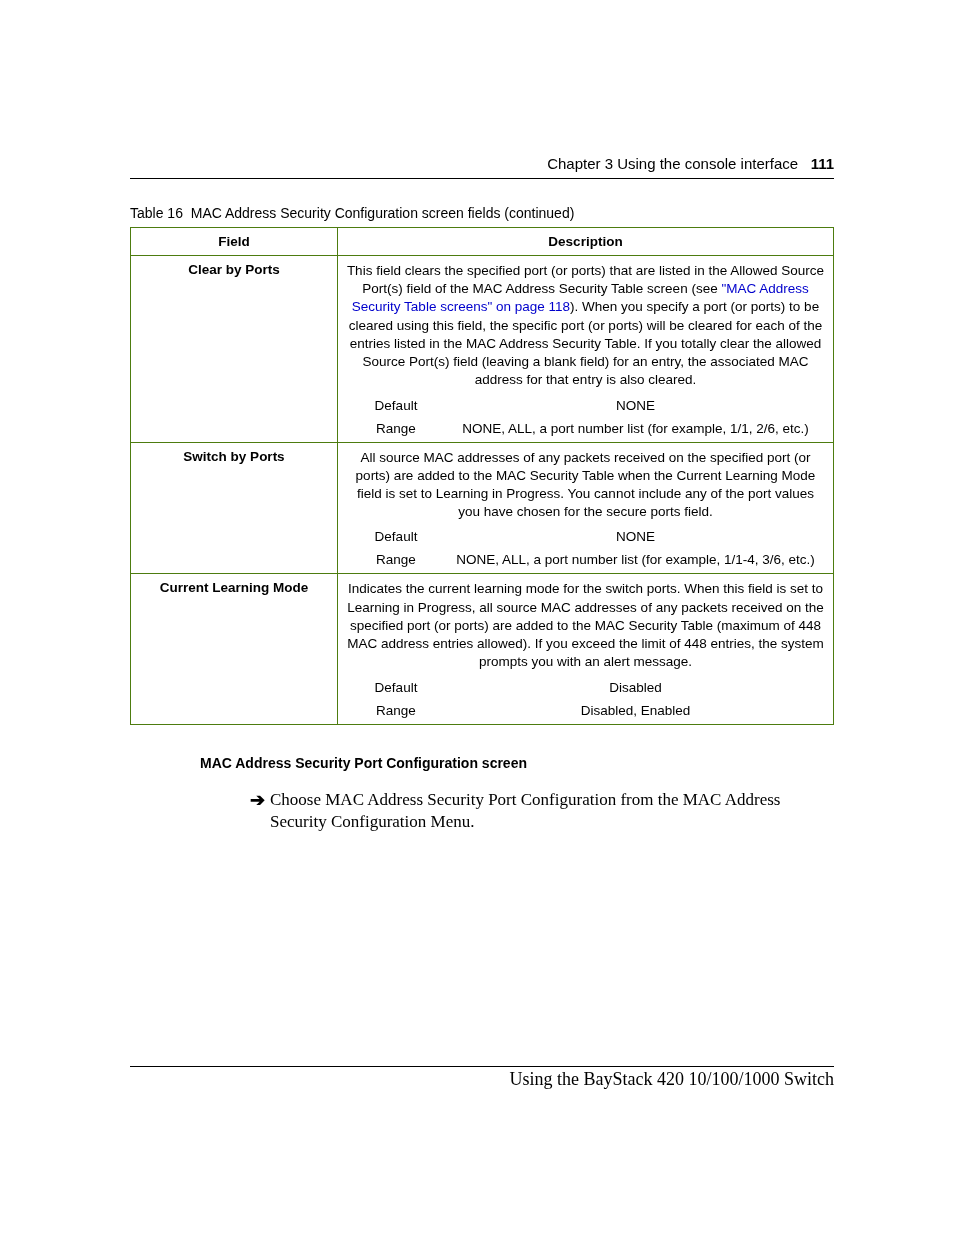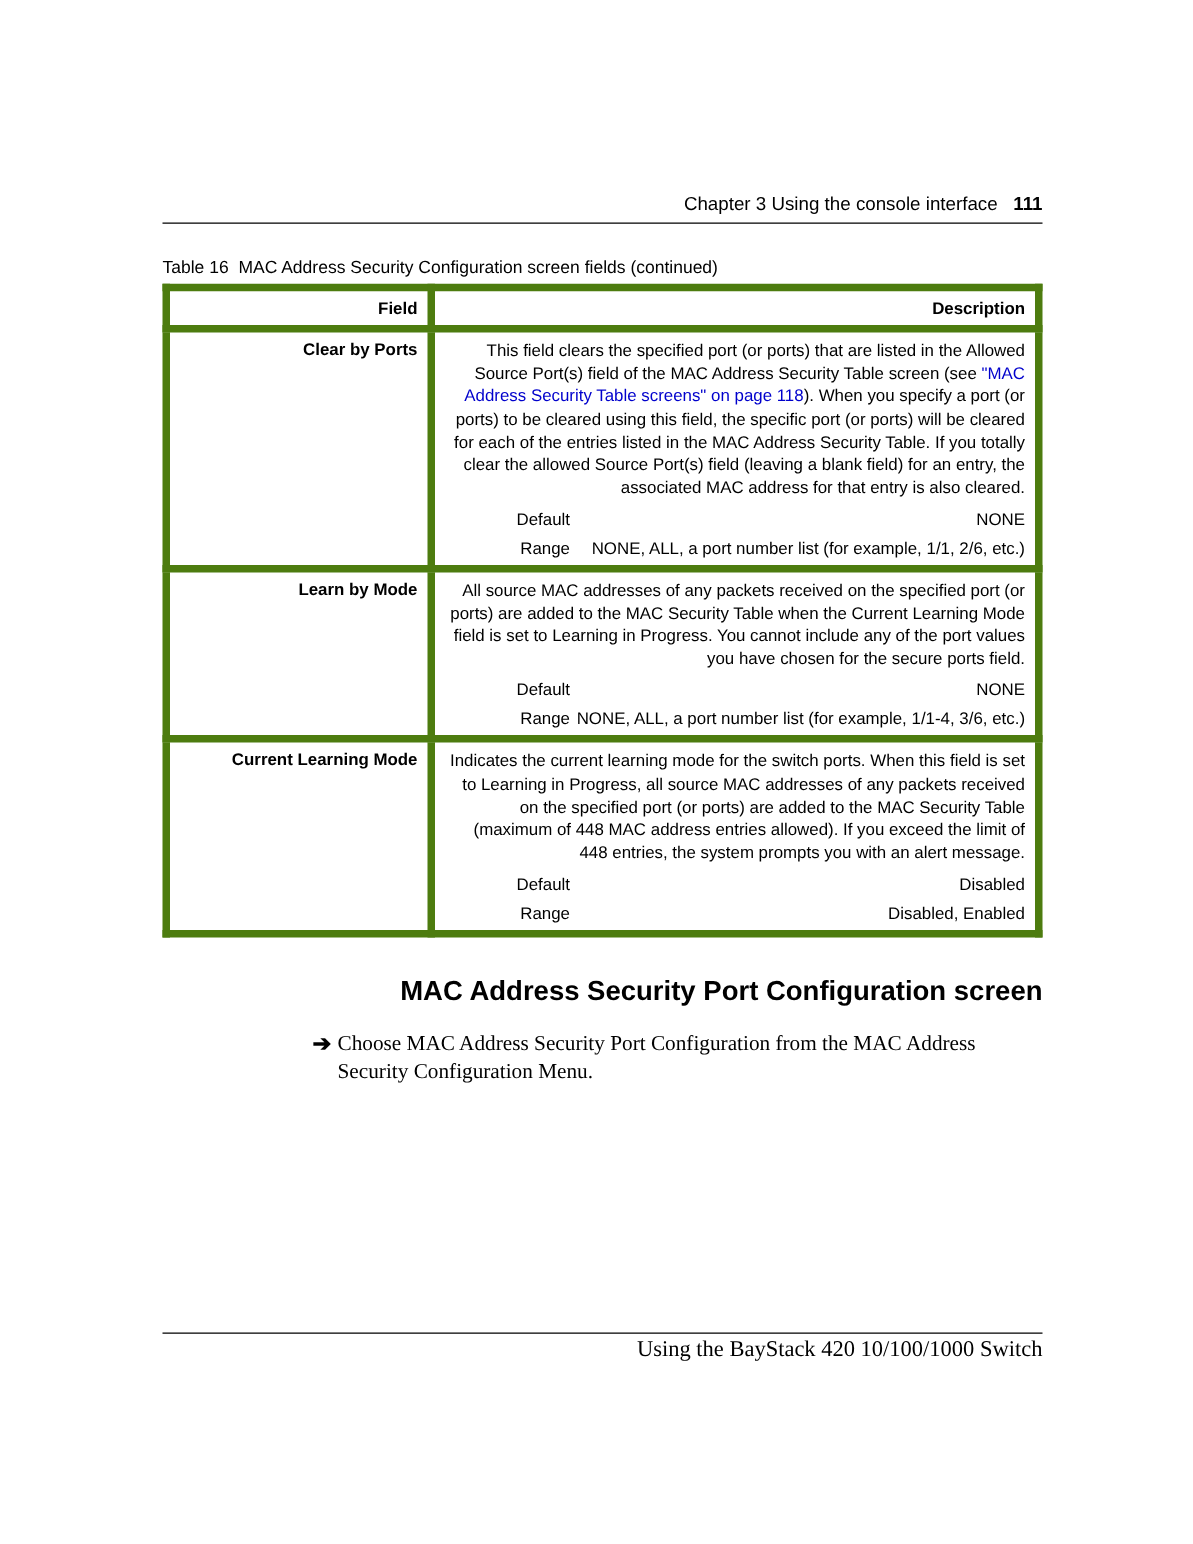--- a/index.html
+++ b/index.html
@@ -40,22 +40,22 @@
   }
   .table-caption .bold {
     font-weight: normal;
   }
   table.fields {
     border-collapse: collapse;
     width: 100%;
     font-size: 13.5px;
   }
   table.fields th, table.fields td {
-    border: 6px solid #4d7c0f;
-    text-align: right;
+    border: 1px solid #4d7c0f;
+    text-align: center;
     vertical-align: top;
     padding: 6px 8px;
   }
   table.fields th {
     font-weight: bold;
   }
   .col-field {
     width: 190px;
     font-weight: bold;
   }
@@ -72,23 +72,22 @@
   .kv .v {
     flex: 1;
   }
   a.xref {
     color: #0000cc;
     text-decoration: none;
   }
   h2.section {
     font-family: Arial, Helvetica, sans-serif;
     font-weight: bold;
-    font-size: 22px;
+    font-size: 14px;
     margin: 30px 0 18px 70px;
-    text-align: right;
   }
   .body-text {
     font-family: "Times New Roman", Times, serif;
     font-size: 17px;
     line-height: 1.35;
     margin: 0 0 18px 120px;
   }
   .step {
     font-family: "Times New Roman", Times, serif;
     font-size: 17px;
@@ -152,21 +151,21 @@
             <div class="k">Default</div>
             <div class="v">NONE</div>
           </div>
           <div class="kv">
             <div class="k">Range</div>
             <div class="v">NONE, ALL, a port number list (for example, 1/1, 2/6, etc.)</div>
           </div>
         </td>
       </tr>
       <tr>
-        <td class="col-field">Learn by Mode</td>
+        <td class="col-field">Switch by Ports</td>
         <td>
           <div class="desc-block">All source MAC addresses of any packets received on the specified port (or ports) are added to the MAC Security Table when the Current Learning Mode field is set to Learning in Progress. You cannot include any of the port values you have chosen for the secure ports field.</div>
           <div class="kv">
             <div class="k">Default</div>
             <div class="v">NONE</div>
           </div>
           <div class="kv">
             <div class="k">Range</div>
             <div class="v">NONE, ALL, a port number list (for example, 1/1-4, 3/6, etc.)</div>
           </div>

